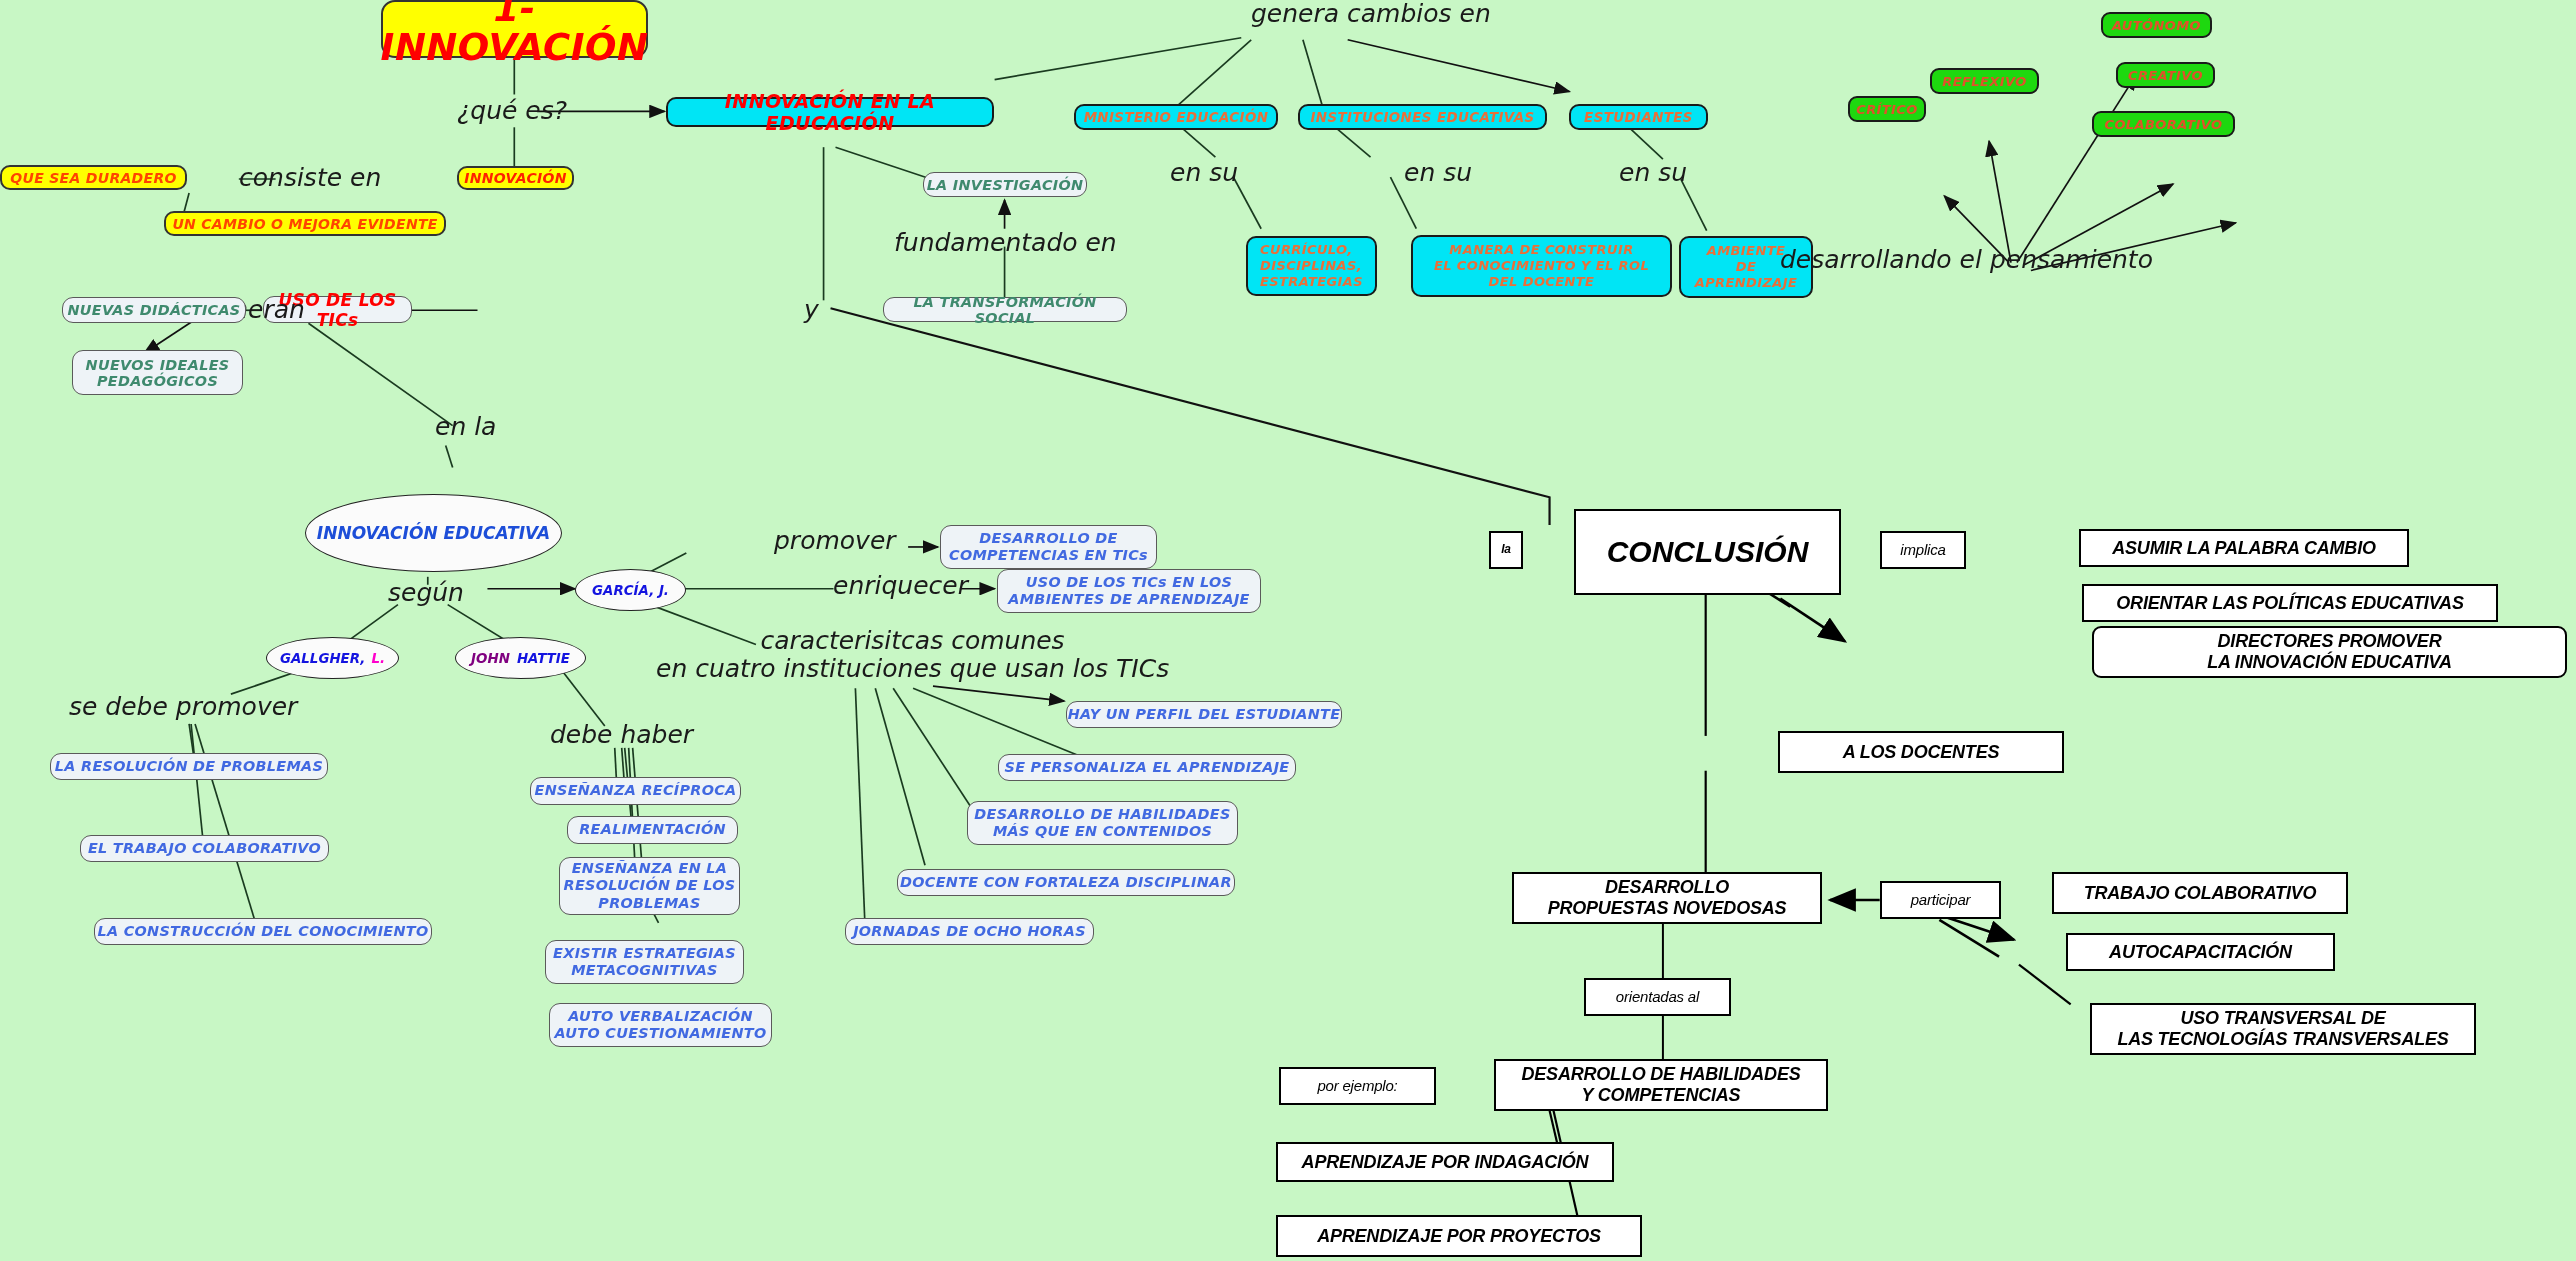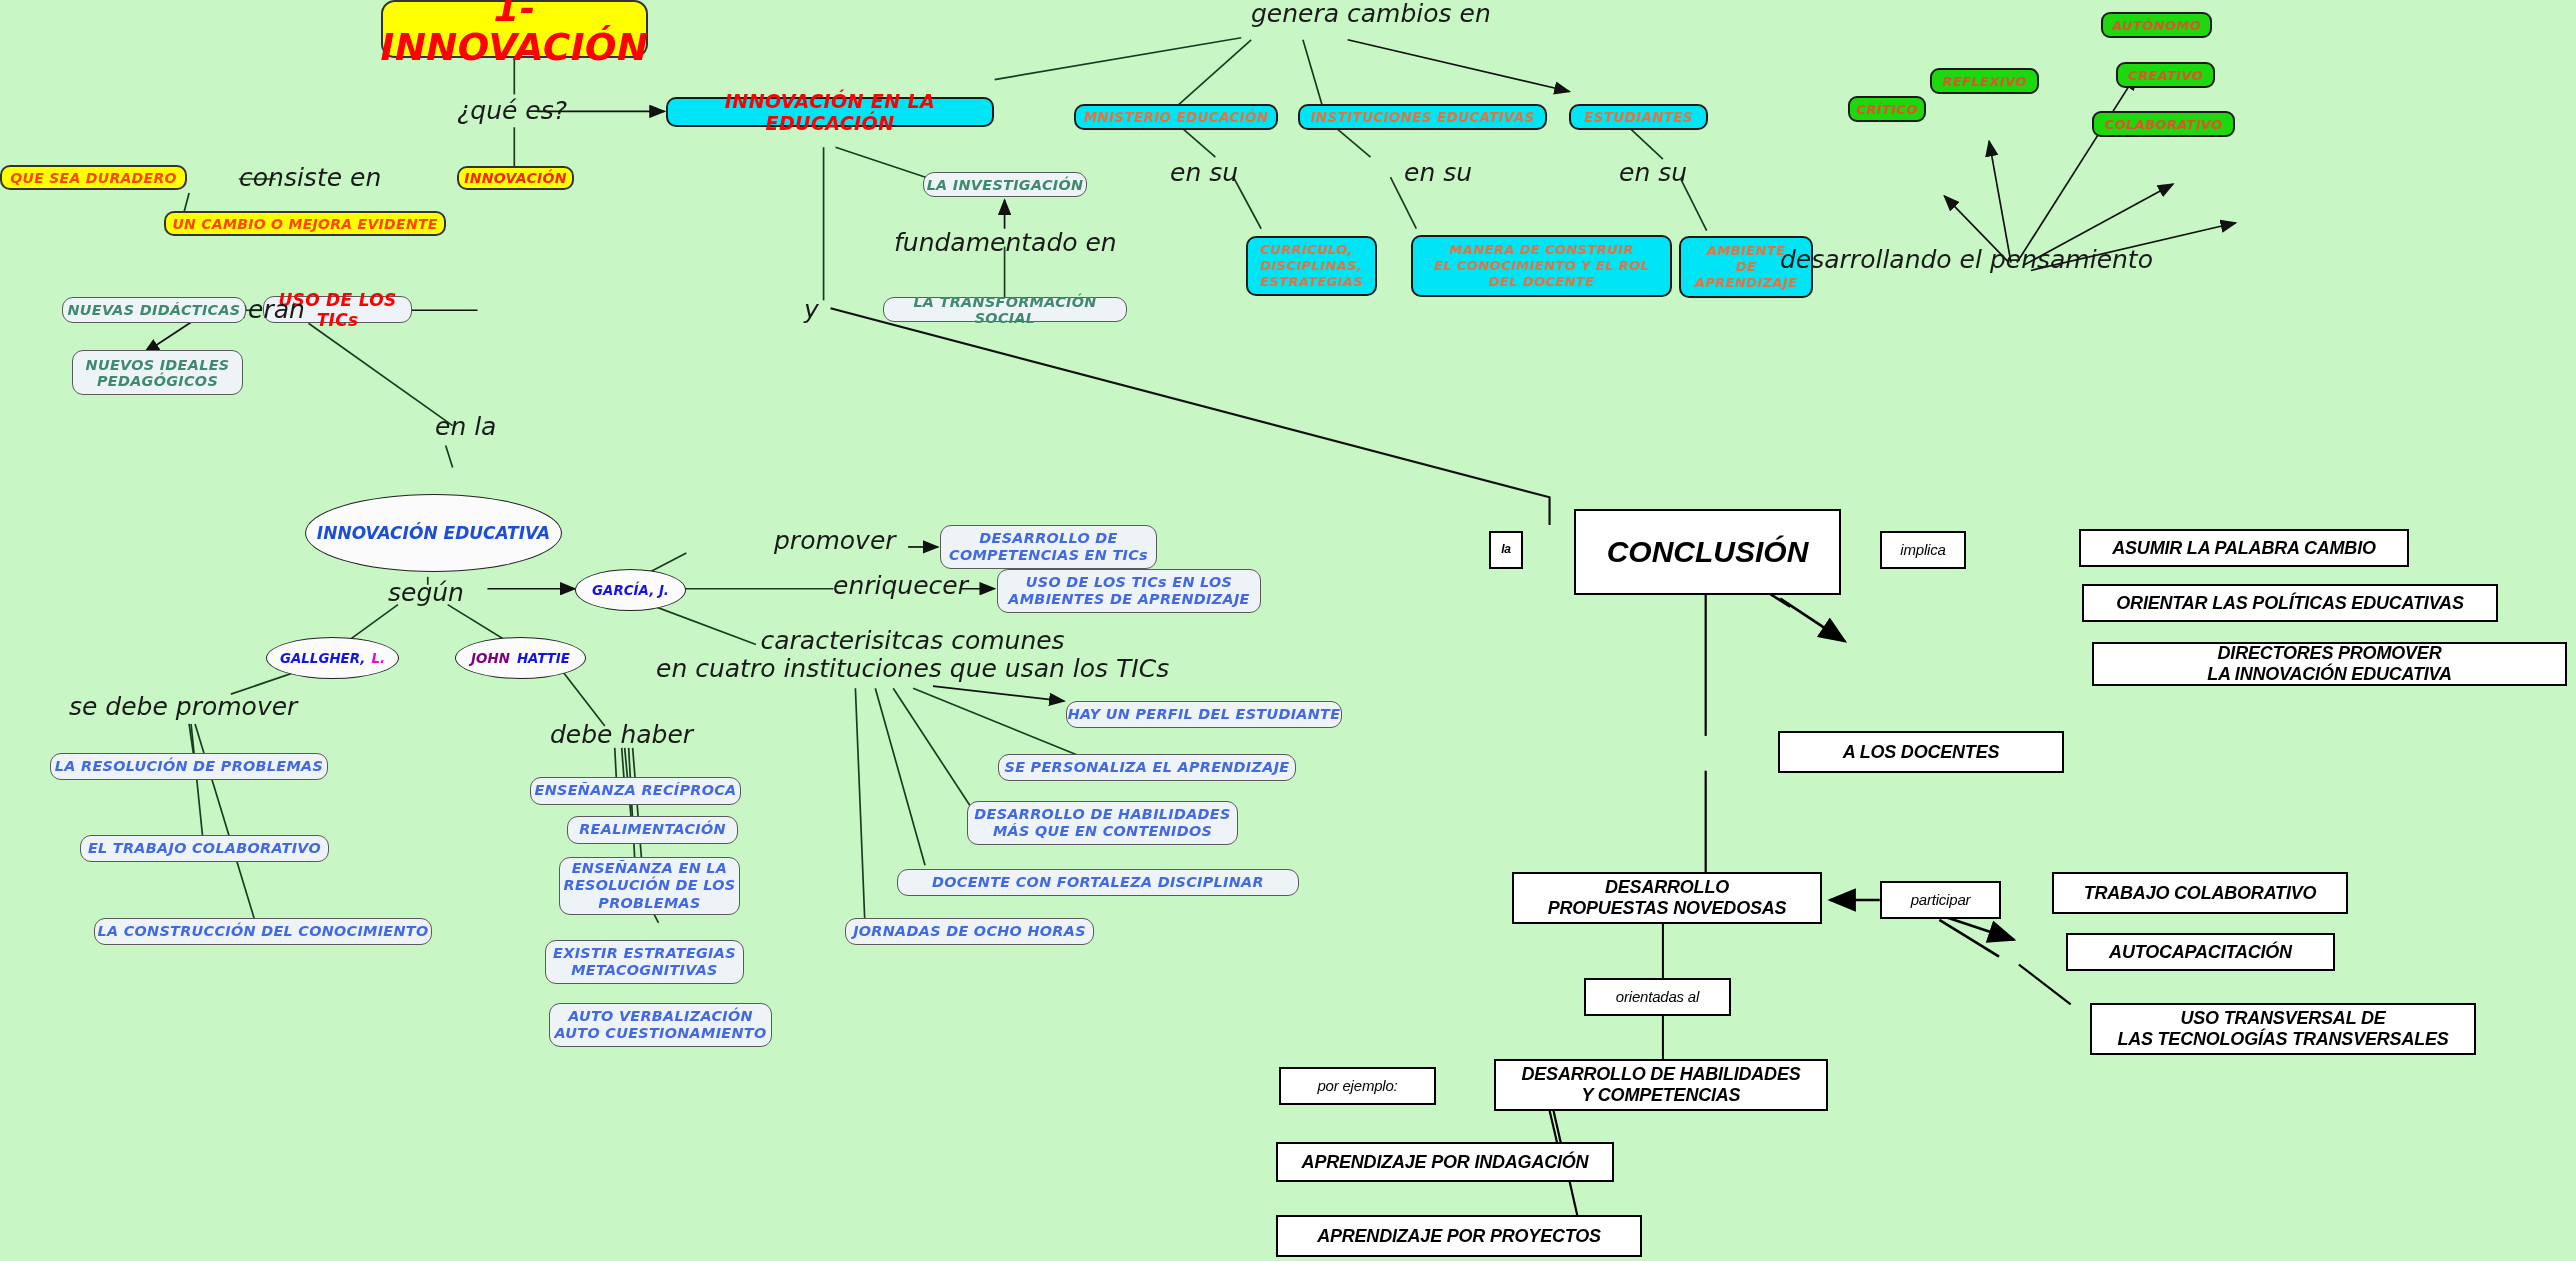--- a/index.html
+++ b/index.html
@@ -332,35 +332,35 @@
   <div class="node gray bluetext" style="left:549px;top:1003px;width:223px;height:44px;white-space:pre;">AUTO VERBALIZACIÓN
 AUTO CUESTIONAMIENTO</div>
 
   <div class="node gray bluetext" style="left:1066px;top:701px;width:276px;height:27px;">HAY UN PERFIL DEL ESTUDIANTE</div>
 
   <div class="node gray bluetext" style="left:998px;top:754px;width:298px;height:27px;">SE PERSONALIZA EL APRENDIZAJE</div>
 
   <div class="node gray bluetext" style="left:967px;top:801px;width:271px;height:44px;white-space:pre;">DESARROLLO DE HABILIDADES
 MÁS QUE EN CONTENIDOS</div>
 
-  <div class="node gray bluetext" style="left:897px;top:869px;width:402px;height:27px;">DOCENTE CON FORTALEZA DISCIPLINAR</div>
+  <div class="node gray bluetext" style="left:897px;top:869px;width:338px;height:27px;">DOCENTE CON FORTALEZA DISCIPLINAR</div>
 
   <div class="node gray bluetext" style="left:845px;top:918px;width:249px;height:27px;">JORNADAS DE OCHO HORAS</div>
 
   <div class="node wbox tiny" style="left:1489px;top:531px;width:34px;height:38px;font-weight:bold;font-size:12px;">la</div>
 
   <div class="node wbox cbig" style="left:1574px;top:509px;width:267px;height:86px;">CONCLUSIÓN</div>
 
   <div class="node wbox tiny" style="left:1880px;top:531px;width:86px;height:38px;">implica</div>
 
   <div class="node wbox" style="left:2079px;top:529px;width:330px;height:38px;">ASUMIR LA PALABRA CAMBIO</div>
 
   <div class="node wbox" style="left:2082px;top:584px;width:416px;height:38px;">ORIENTAR LAS POLÍTICAS EDUCATIVAS</div>
 
-  <div class="node wbox" style="left:2092px;top:642px;width:475px;height:44px;white-space:pre;">DIRECTORES PROMOVER
+  <div class="node wbox" style="left:2092px;top:626px;width:475px;height:52px;white-space:pre;border-radius:9px;">DIRECTORES PROMOVER
 LA INNOVACIÓN EDUCATIVA</div>
 
   <div class="node wbox" style="left:1778px;top:731px;width:286px;height:42px;">A LOS DOCENTES</div>
 
   <div class="node wbox tiny" style="left:1880px;top:881px;width:121px;height:38px;">participar</div>
 
   <div class="node wbox" style="left:1512px;top:872px;width:310px;height:52px;white-space:pre;">DESARROLLO
 PROPUESTAS NOVEDOSAS</div>
 
   <div class="node wbox" style="left:2052px;top:872px;width:296px;height:42px;">TRABAJO COLABORATIVO</div>

